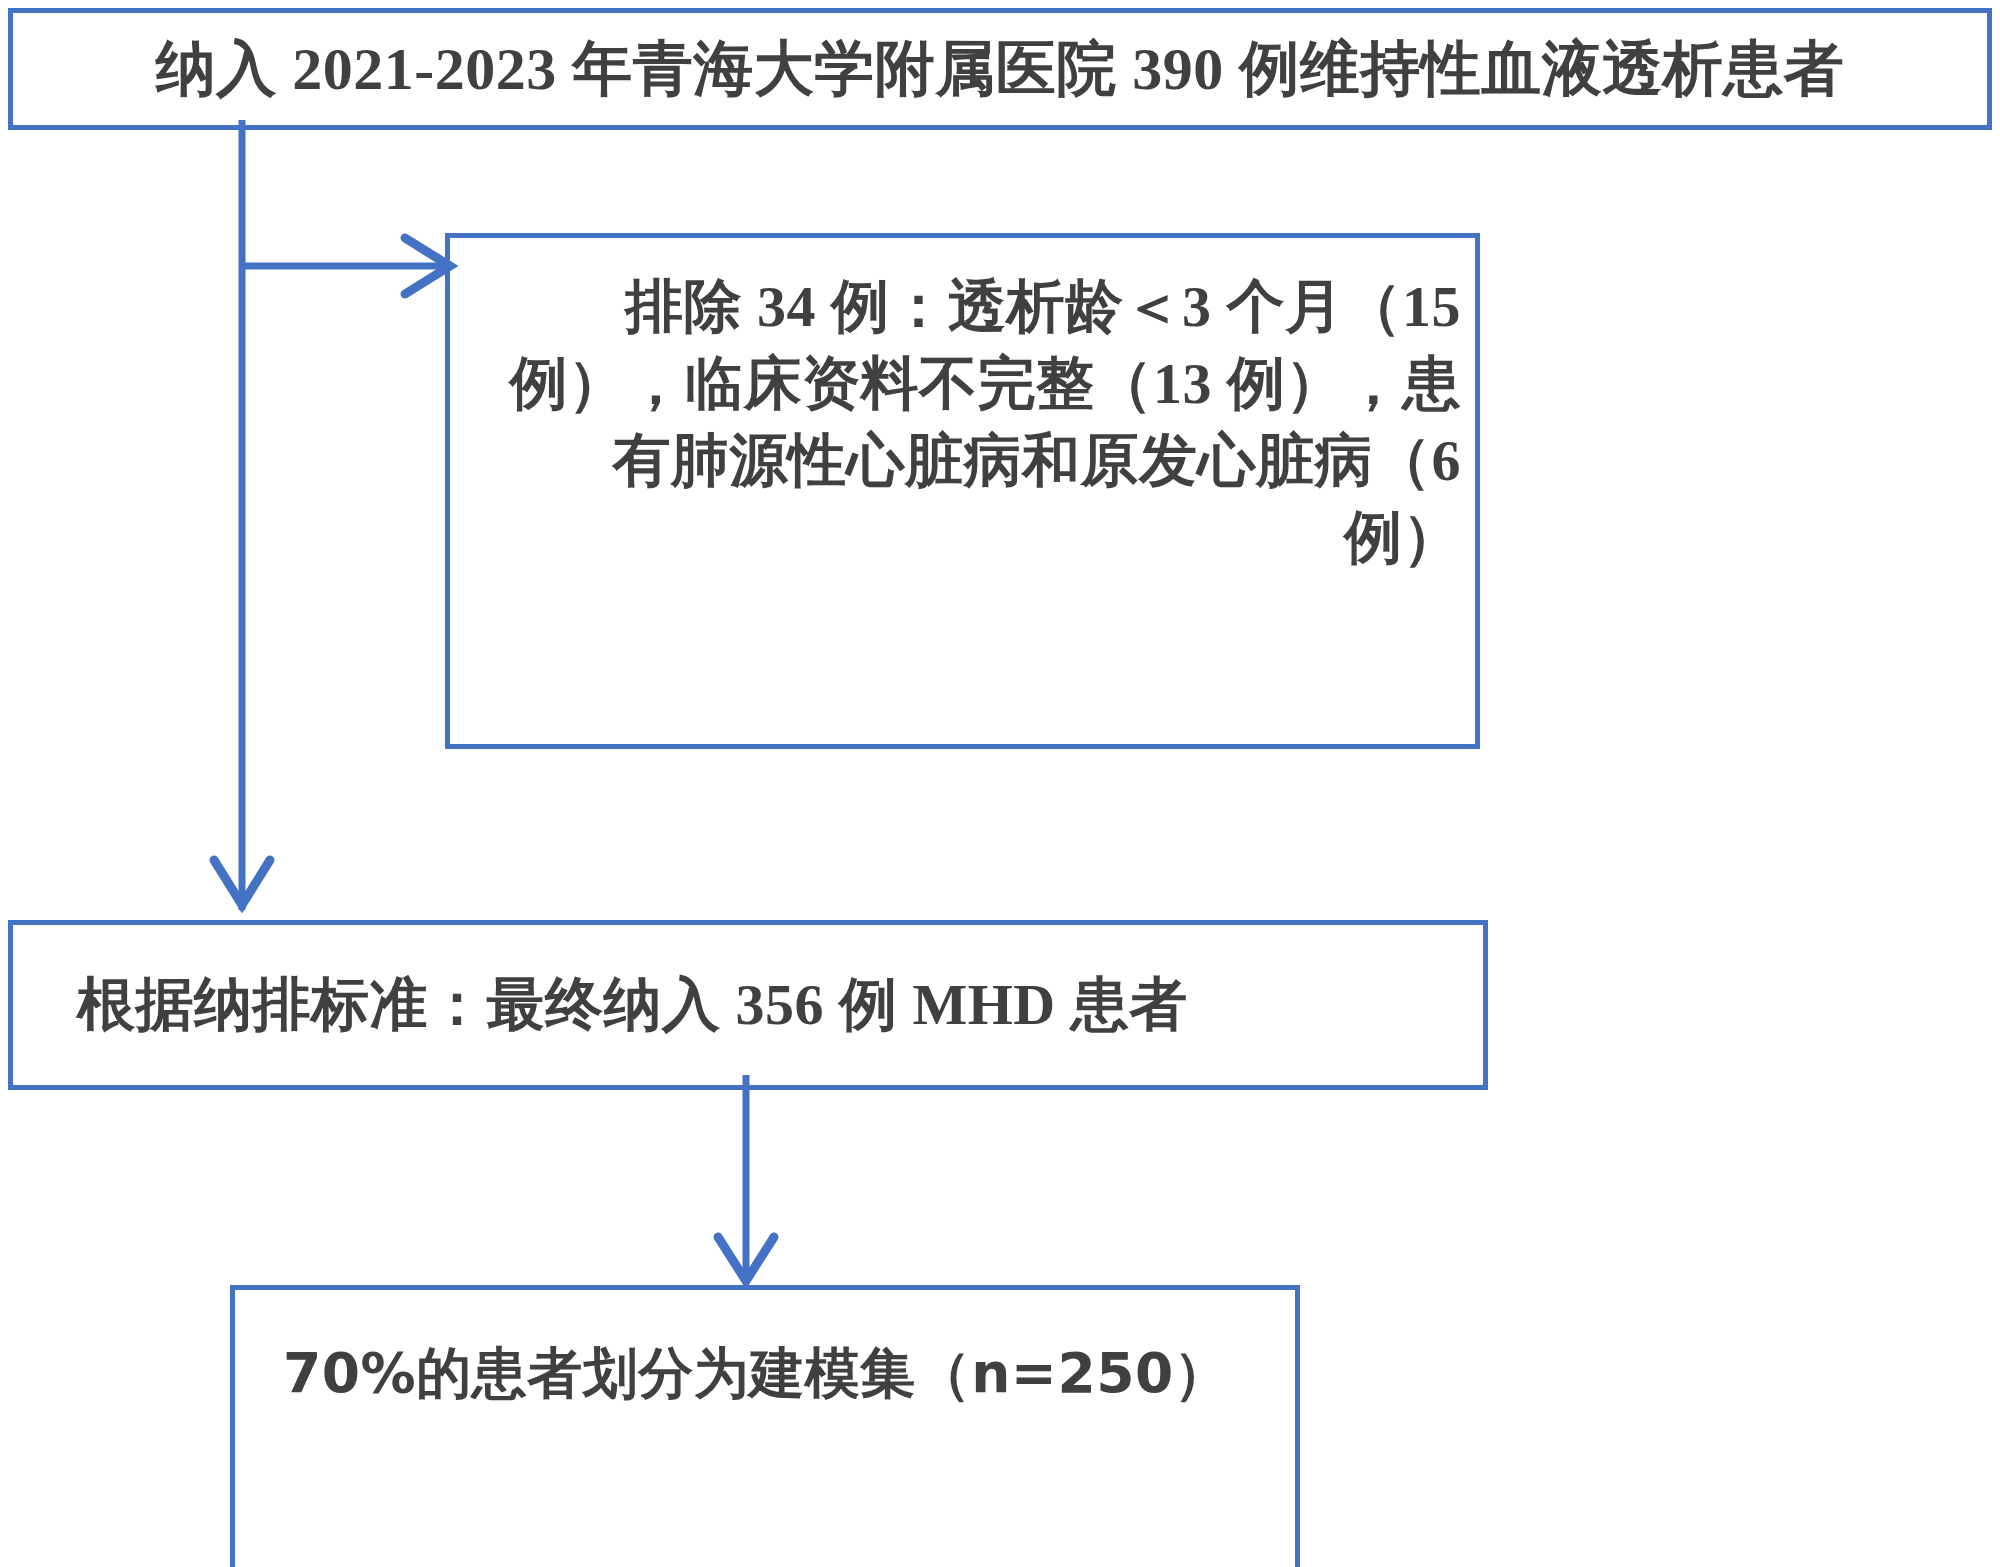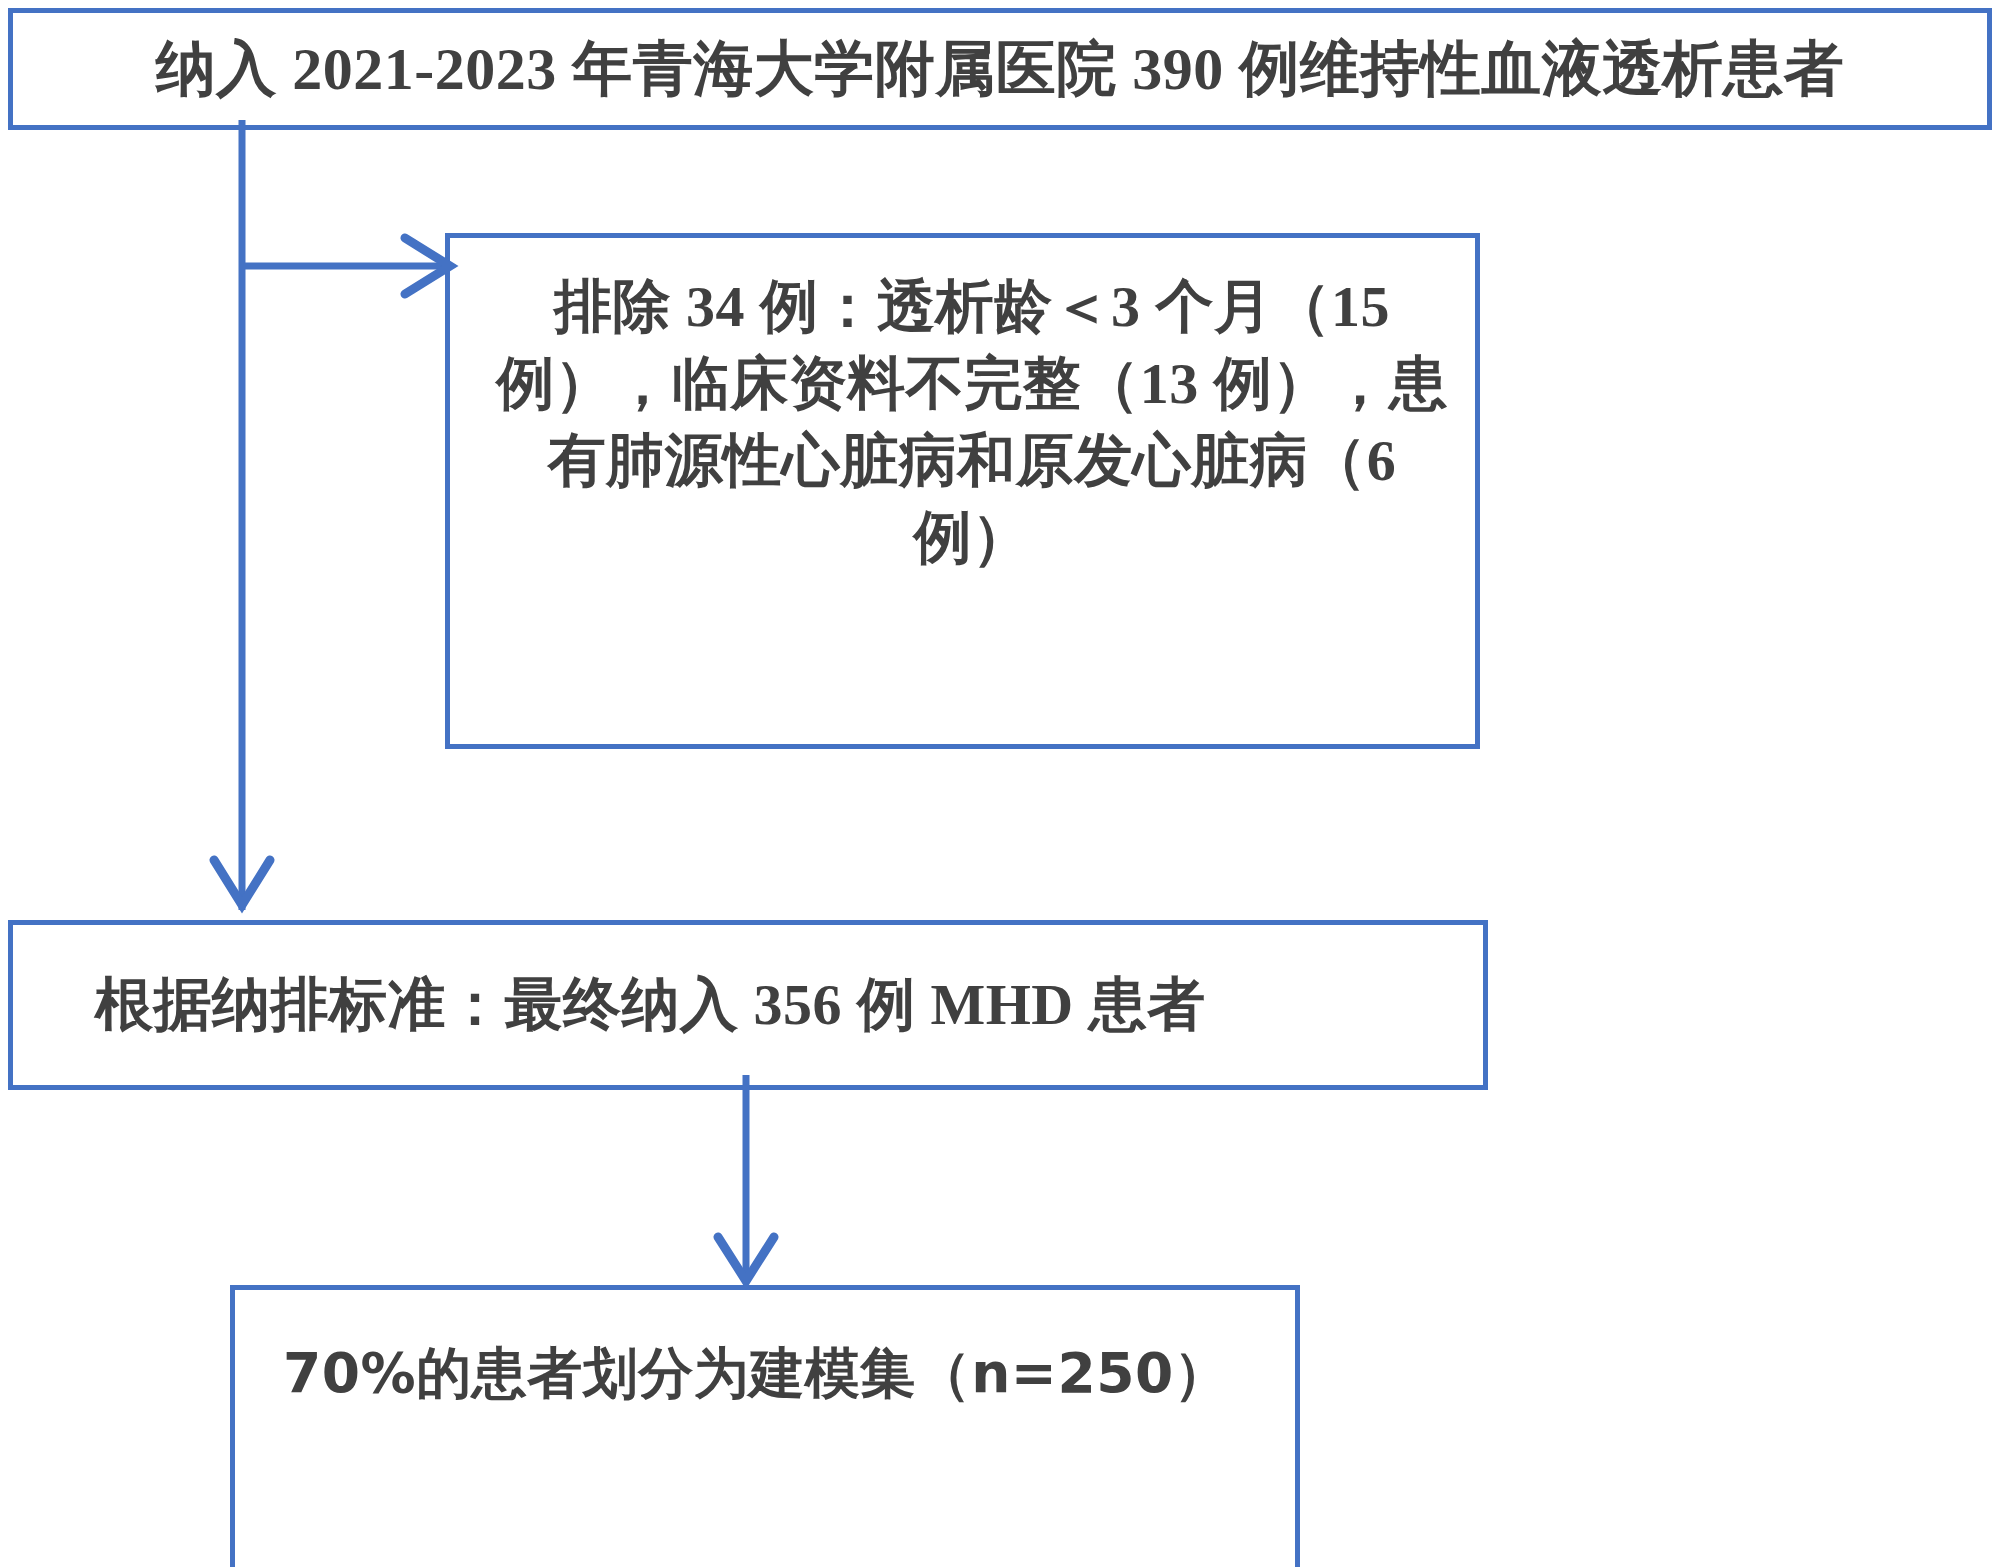--- a/index.html
+++ b/index.html
@@ -53,38 +53,38 @@
 
   
   #box-exclusion {
     left: 445px;
     top: 233px;
     width: 1035px;
     height: 516px;
     align-items: flex-start;
   }
   #box-exclusion .txt {
-    text-align: center;
+    text-align: right;
     font-size: 58px;
     line-height: 1.33;
     padding: 30px 14px 0 33px;
   }
 
   
   #box-final {
     left: 8px;
     top: 920px;
     width: 1480px;
     height: 170px;
   }
   #box-final .txt {
     text-align: left;
     font-size: 58px;
     line-height: 1.1;
-    padding-left: 82px;
+    padding-left: 64px;
   }
 
   
   #box-split {
     left: 230px;
     top: 1285px;
     width: 1070px;
     height: 352px;
     align-items: flex-start;
   }

